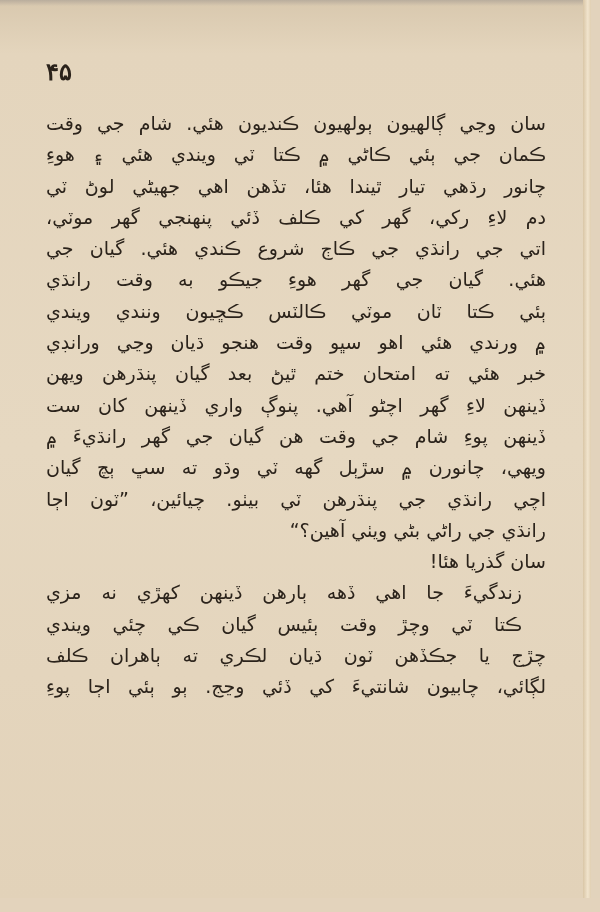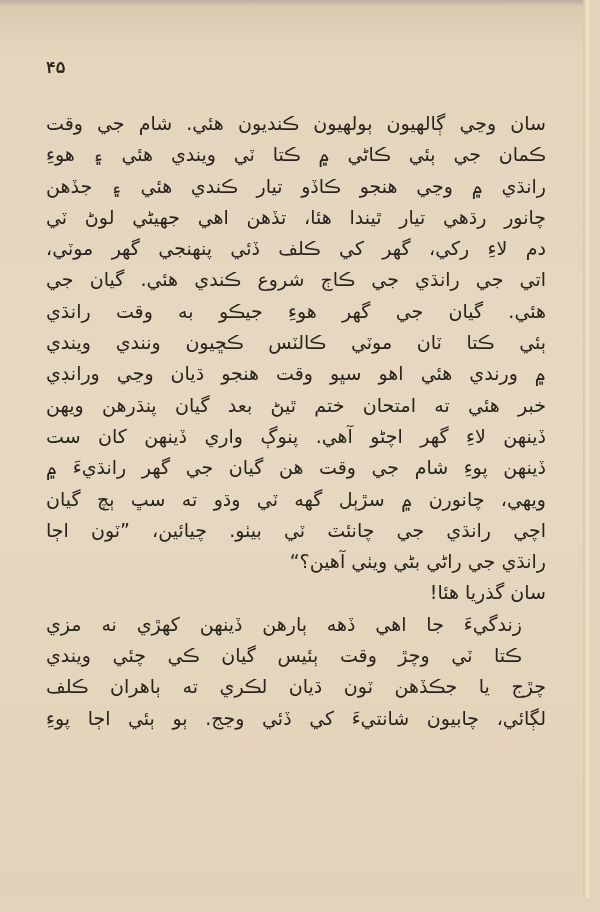--- a/index.html
+++ b/index.html
@@ -20,22 +20,22 @@
   .bottom-strip {
     position: absolute; left: 0; top: 898px; width: 600px; height: 14px;
     background: #e3d3bc;
   }
   .top-shadow {
     position: absolute; left: 0; top: 0; width: 588px; height: 6px;
     background: linear-gradient(180deg, #b9ad9d, rgba(0,0,0,0));
   }
   .page-number {
     position: absolute; left: 46px; top: 58px;
-    font-size: 16px; font-weight: bold; color: #2a221a;
-    font-family: Liberation Mono, monospace;
+    font-size: 24px; font-weight: bold; color: #2a221a;
+    font-family: Liberation Sans, sans-serif;
     text-align: right;
   }
   .text-block {
     position: absolute; left: 38px; top: 108px; width: 508px;
     direction: rtl; color: #2b231b;
     font-family: "DejaVu Sans", sans-serif;
     font-size: 19px;
   }
   .line {
     height: 31.3px; line-height: 31.3px;
@@ -48,32 +48,31 @@
 </head>
 <body>
 
 <div class="page">
   <div class="top-shadow"></div>
   <div class="page-number">۴۵</div>
 
   <div class="text-block">
     <div class="line">سان وڃي ڳالهيون ٻولهيون ڪنديون هئي. شام جي وقت</div>
     <div class="line">ڪمان جي ٻئي ڪاڻي ۾ ڪتا ٽي ويندي هئي ۽ هوءِ</div>
-    <div class="line">رانڌي ۾ وڃي هنجو ڪاڏو تيار ڪندي هئي ۽ جڏهن</div>
     <div class="line">چانور رڌهي تيار ٿيندا هئا، تڏهن اهي جهيڻي لوڻ ٽي</div>
     <div class="line">دم لاءِ رکي، گهر کي ڪلف ڏئي پنهنجي گهر موٽي،</div>
     <div class="line">اتي جي رانڌي جي ڪاڄ شروع ڪندي هئي. گيان جي</div>
     <div class="line">هئي. گيان جي گهر هوءِ جيڪو به وقت رانڌي</div>
     <div class="line">ٻئي ڪتا ٽان موٽي ڪالٽس ڪڇيون ونندي ويندي</div>
     <div class="line">۾ ورندي هئي اهو سڀو وقت هنجو ڌيان وڃي ورانڊي</div>
     <div class="line">خبر هئي ته امتحان ختم ٿيڻ بعد گيان پنڌرهن ويهن</div>
     <div class="line">ڏينهن لاءِ گهر اچڻو آهي. پنوڳ واري ڏينهن کان ست</div>
     <div class="line">ڏينهن پوءِ شام جي وقت هن گيان جي گهر رانڌيءَ ۾</div>
     <div class="line">ويهي، چانورن ۾ سڙٻل گهه ٽي وڌو ته سڀ ٻچ گيان</div>
-    <div class="line">اچي رانڌي جي چانئٽ ٽي بيٺو. چيائين، ”ٽون اڄا</div>
+    <div class="line">اچي رانڌي جي پنڌرهن ٽي بيٺو. چيائين، ”ٽون اڄا</div>
     <div class="line short">رانڌي جي راڻي بڻي ويٺي آهين؟“</div>
     <div class="line short">سان گذريا هئا!</div>
     <div class="line indent">زندگيءَ جا اهي ڏهه ٻارهن ڏينهن کهڙي نه مزي</div>
     <div class="line indent">ڪتا ٽي وچڙ وقت ٻئيس گيان ڪي چئي ويندي</div>
     <div class="line">چڙج يا جڪڏهن ٽون ڌيان لڪري ته ٻاهران ڪلف</div>
     <div class="line">لڳائي، چابيون شانتيءَ کي ڏئي وڃج. ٻو ٻئي اڄا پوءِ</div>
   </div>
 </div>
 <div class="page-edge"></div>
 <div class="bottom-strip"></div>

